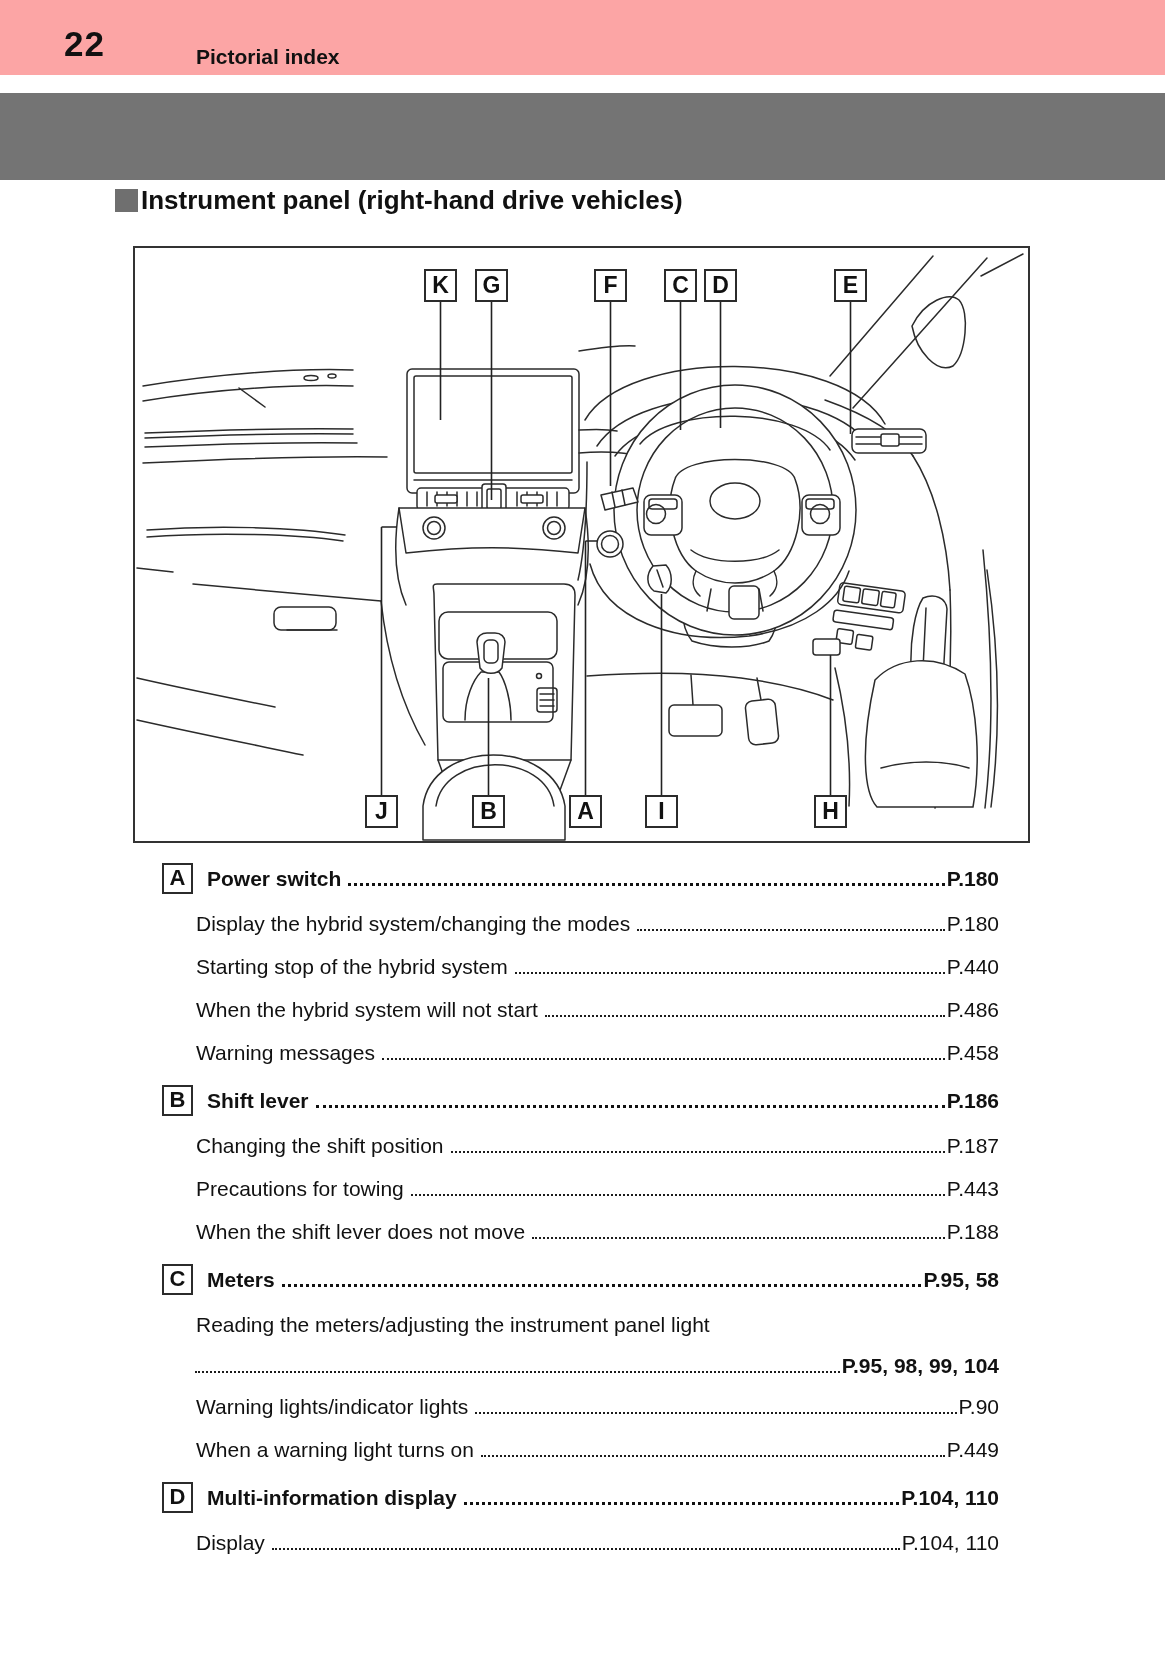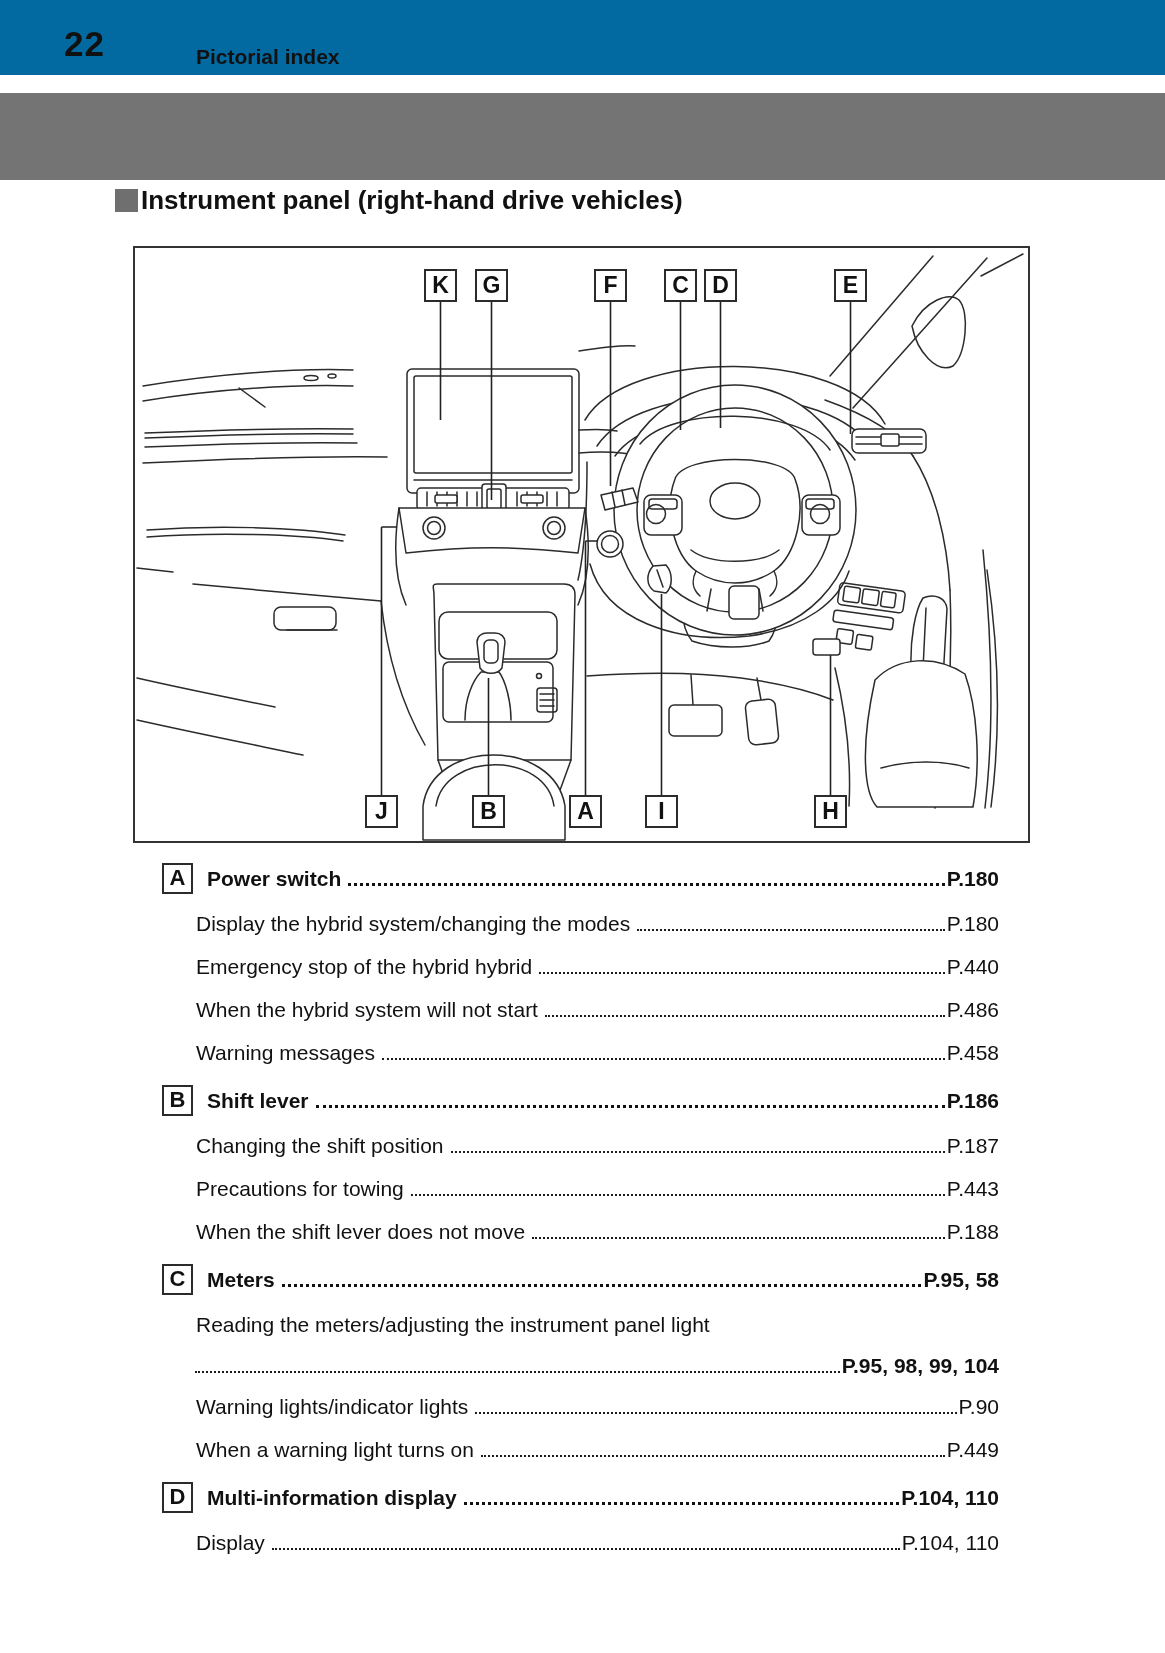--- a/index.html
+++ b/index.html
@@ -2,21 +2,21 @@
 <html><head>
 <meta charset="utf-8">
 <style>
   html,body{margin:0;padding:0;}
   body{
     width:1165px;height:1653px;position:relative;background:#fff;
     font-family:"Liberation Sans","DejaVu Sans",sans-serif;color:#111;
     overflow:hidden;
   }
   
-  .hdr{position:absolute;left:0;top:0;width:1165px;height:75px;background:#0369a1;}
+  .hdr{position:absolute;left:0;top:0;width:1165px;height:75px;background:#fca5a5;}
   .hdr .pgnum{position:absolute;left:64px;top:24px;font-size:35px;font-weight:bold;letter-spacing:1px;}
   .hdr .chap{position:absolute;left:196px;top:33px;font-size:21px;font-weight:bold;margin-top:12px;}
   .band{position:absolute;left:0;top:93px;width:1165px;height:87px;background:#747474;}
   
   .sect{position:absolute;left:115px;top:185px;display:flex;align-items:center;justify-content:space-between;}
   .sect .sq{width:23px;height:23px;background:#6f6f6f;margin-right:3px;flex:none;}
   .sect .ttl{font-size:26px;font-weight:bold;white-space:nowrap;}
   
   .diag{position:absolute;left:133px;top:246px;width:897px;height:597px;border:2px solid #333;box-sizing:border-box;background:#fff;}
   .diag svg{position:absolute;left:0;top:0;}
@@ -220,21 +220,21 @@
     <span class="lab">Power switch</span>
     <span class="dots"></span>
     <span class="pg">P.180</span>
   </div>
   <div class="row sub">
     <span class="lab">Display the hybrid system/changing the modes</span>
     <span class="dots"></span>
     <span class="pg">P.180</span>
   </div>
   <div class="row sub">
-    <span class="lab">Emergency stop of the hybrid hybrid</span>
+    <span class="lab">Starting stop of the hybrid system</span>
     <span class="dots"></span>
     <span class="pg">P.440</span>
   </div>
   <div class="row sub">
     <span class="lab">When the hybrid system will not start</span>
     <span class="dots"></span>
     <span class="pg">P.486</span>
   </div>
   <div class="row sub">
     <span class="lab">Warning messages</span>

